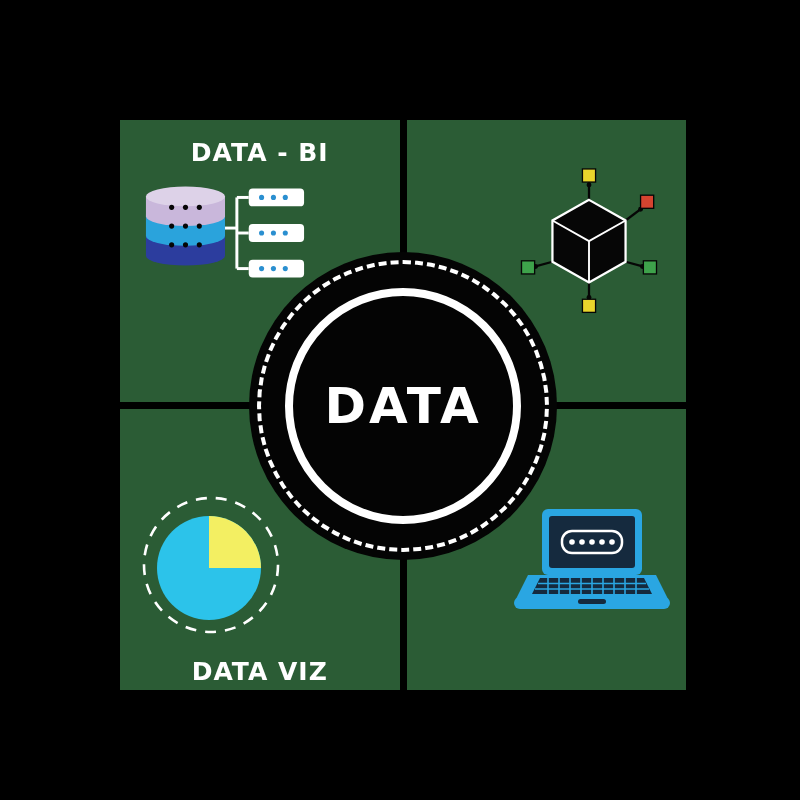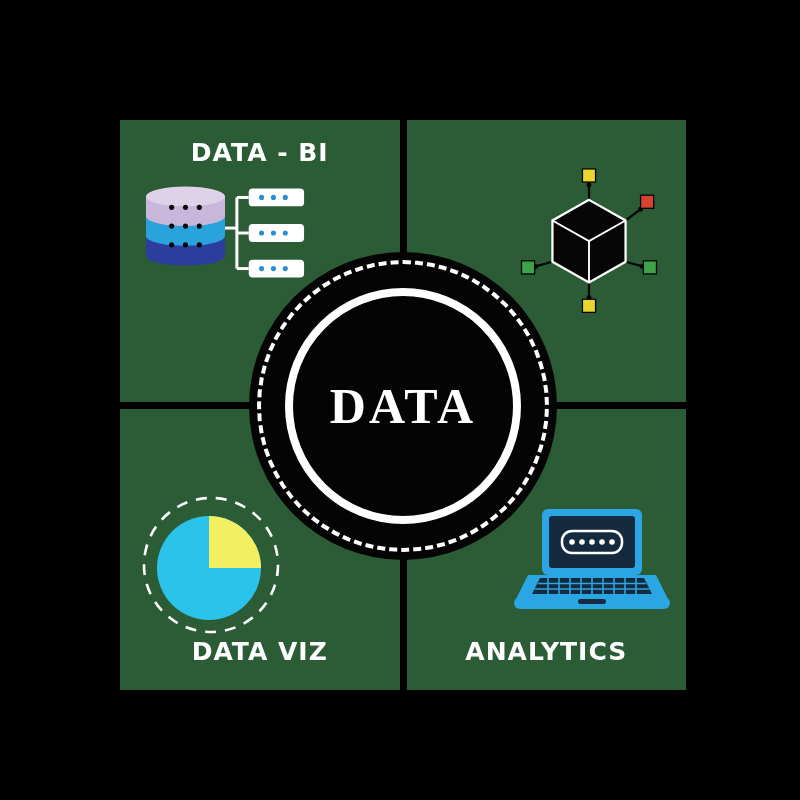--- a/index.html
+++ b/index.html
@@ -10,34 +10,34 @@
   .quad-grid{
     position:absolute;left:120px;top:120px;width:566px;height:570px;
     display:grid;grid-template-columns:1fr 1fr;grid-template-rows:1fr 1fr;gap:7px;
   }
   .quad{position:relative;background:#2b5c35;overflow:hidden;}
   .quad-title{
     position:absolute;left:0;right:0;text-align:center;
     color:#fff;font-weight:800;font-size:25px;letter-spacing:1px;
   }
   .title-top{top:18px;}
-  .title-bottom{bottom:24px;margin-top:46px;}
+  .title-bottom{bottom:4px;margin-top:46px;}
   .icon-wrap{position:absolute;line-height:0;}
   .icon-db{left:22px;top:64px;}
   .icon-cube{right:22px;top:48px;}
   .icon-pie{left:16px;top:82px;}
   .icon-laptop{right:14px;top:98px;}
 
   
   .badge{position:absolute;left:249px;top:252px;width:308px;height:308px;}
   .badge-disc{position:absolute;inset:0;border-radius:50%;background:#040404;}
   .badge-dashed{position:absolute;inset:8px;border-radius:50%;border:4px dashed #fff;}
   .badge-ring{position:absolute;inset:36px;border-radius:50%;border:8px solid #fff;background:#040404;
     display:flex;flex-direction:column;align-items:center;justify-content:center;}
-  .badge-line{color:#fff;font-weight:800;font-size:50px;letter-spacing:3px;line-height:1.25;font-family:Liberation Serif, serif;}
+  .badge-line{color:#fff;font-weight:800;font-size:50px;letter-spacing:3px;line-height:1.25;}
 </style>
 </head>
 <body>
 
 <div class="canvas">
 
   <div class="quad-grid">
 
     <div class="quad">
       <div class="quad-title title-top">DATA - BI</div>
@@ -167,21 +167,20 @@
                 <path d="M91,71 V87"></path>
                 <path d="M102,71 V87"></path>
                 <path d="M113,71 V87"></path>
                 <path d="M124,71 V87"></path>
             </g>
             <rect x="2" y="90" width="156" height="12" rx="6" fill="#2aa6e2"></rect>
             <rect x="66" y="92" width="28" height="5" rx="2.5" fill="#152a3e"></rect>
           </g>
         </svg>
       </div>
-      <div class="quad-title title-bottom">ANALYTICS</div>
     </div>
 
   </div>
 
   <div class="badge">
     <div class="badge-disc"></div>
     <div class="badge-dashed"></div>
     <div class="badge-ring">
       <div class="badge-line">DATA</div>
     </div>

